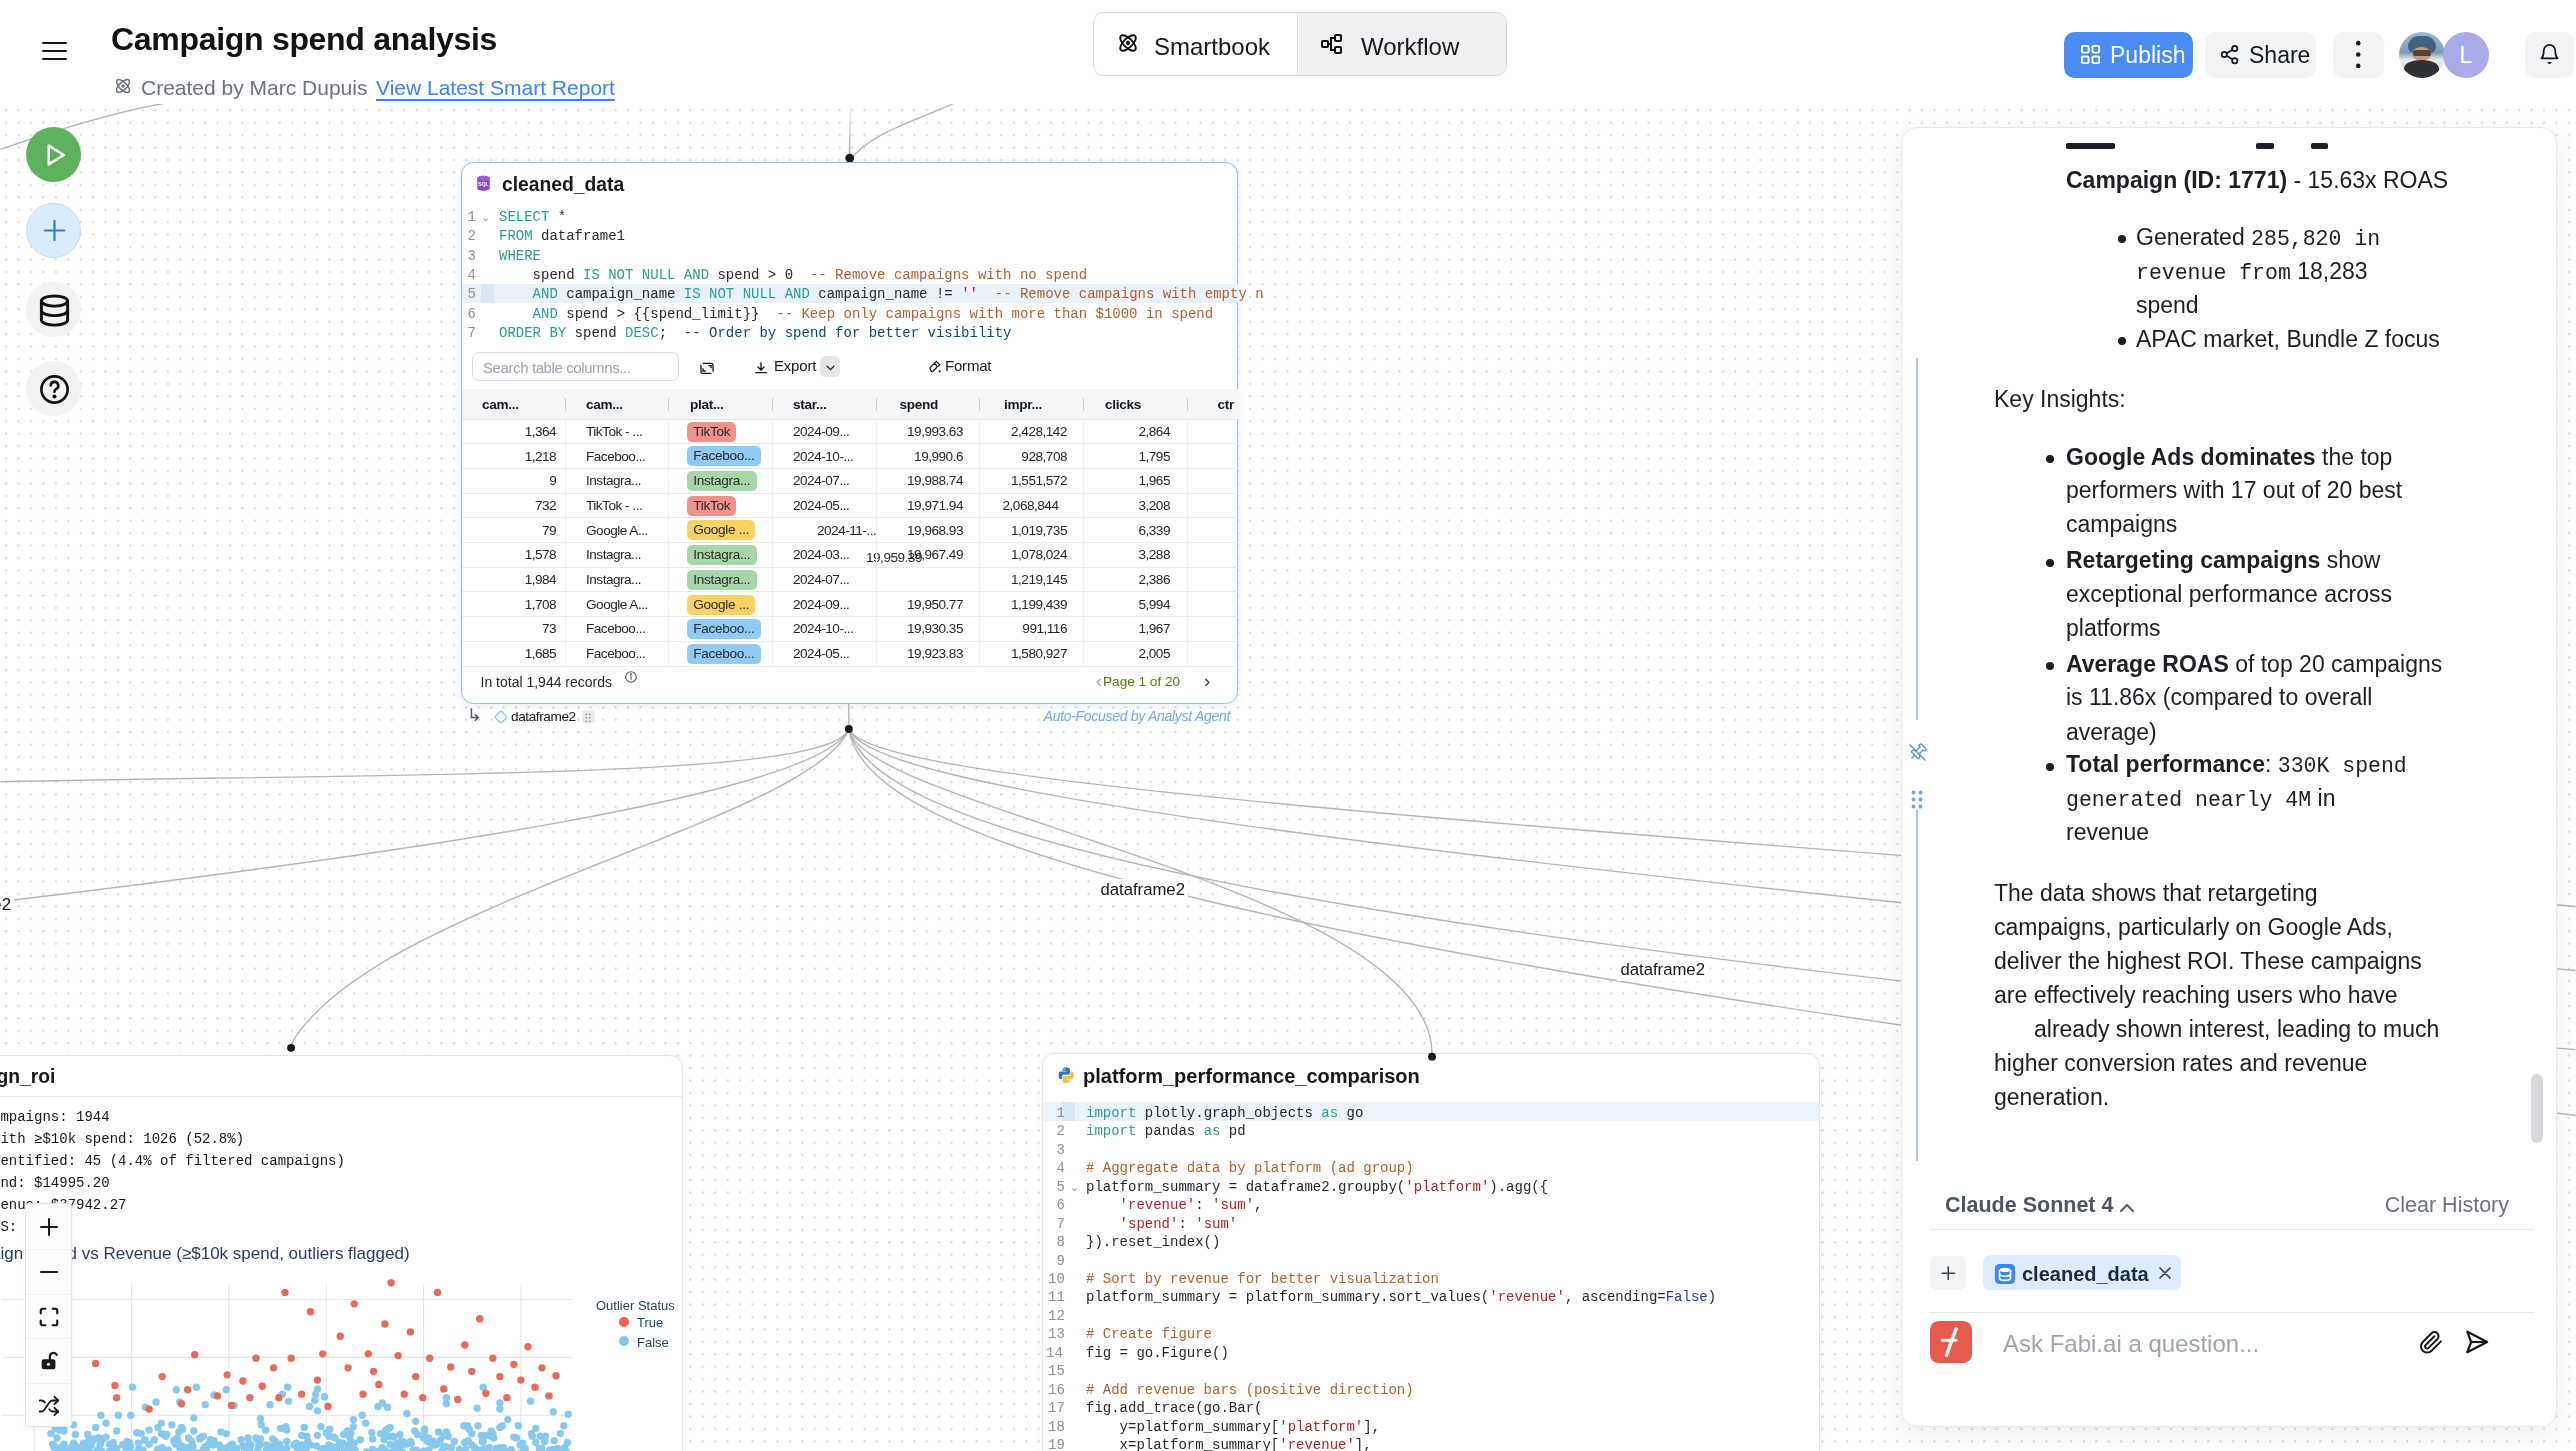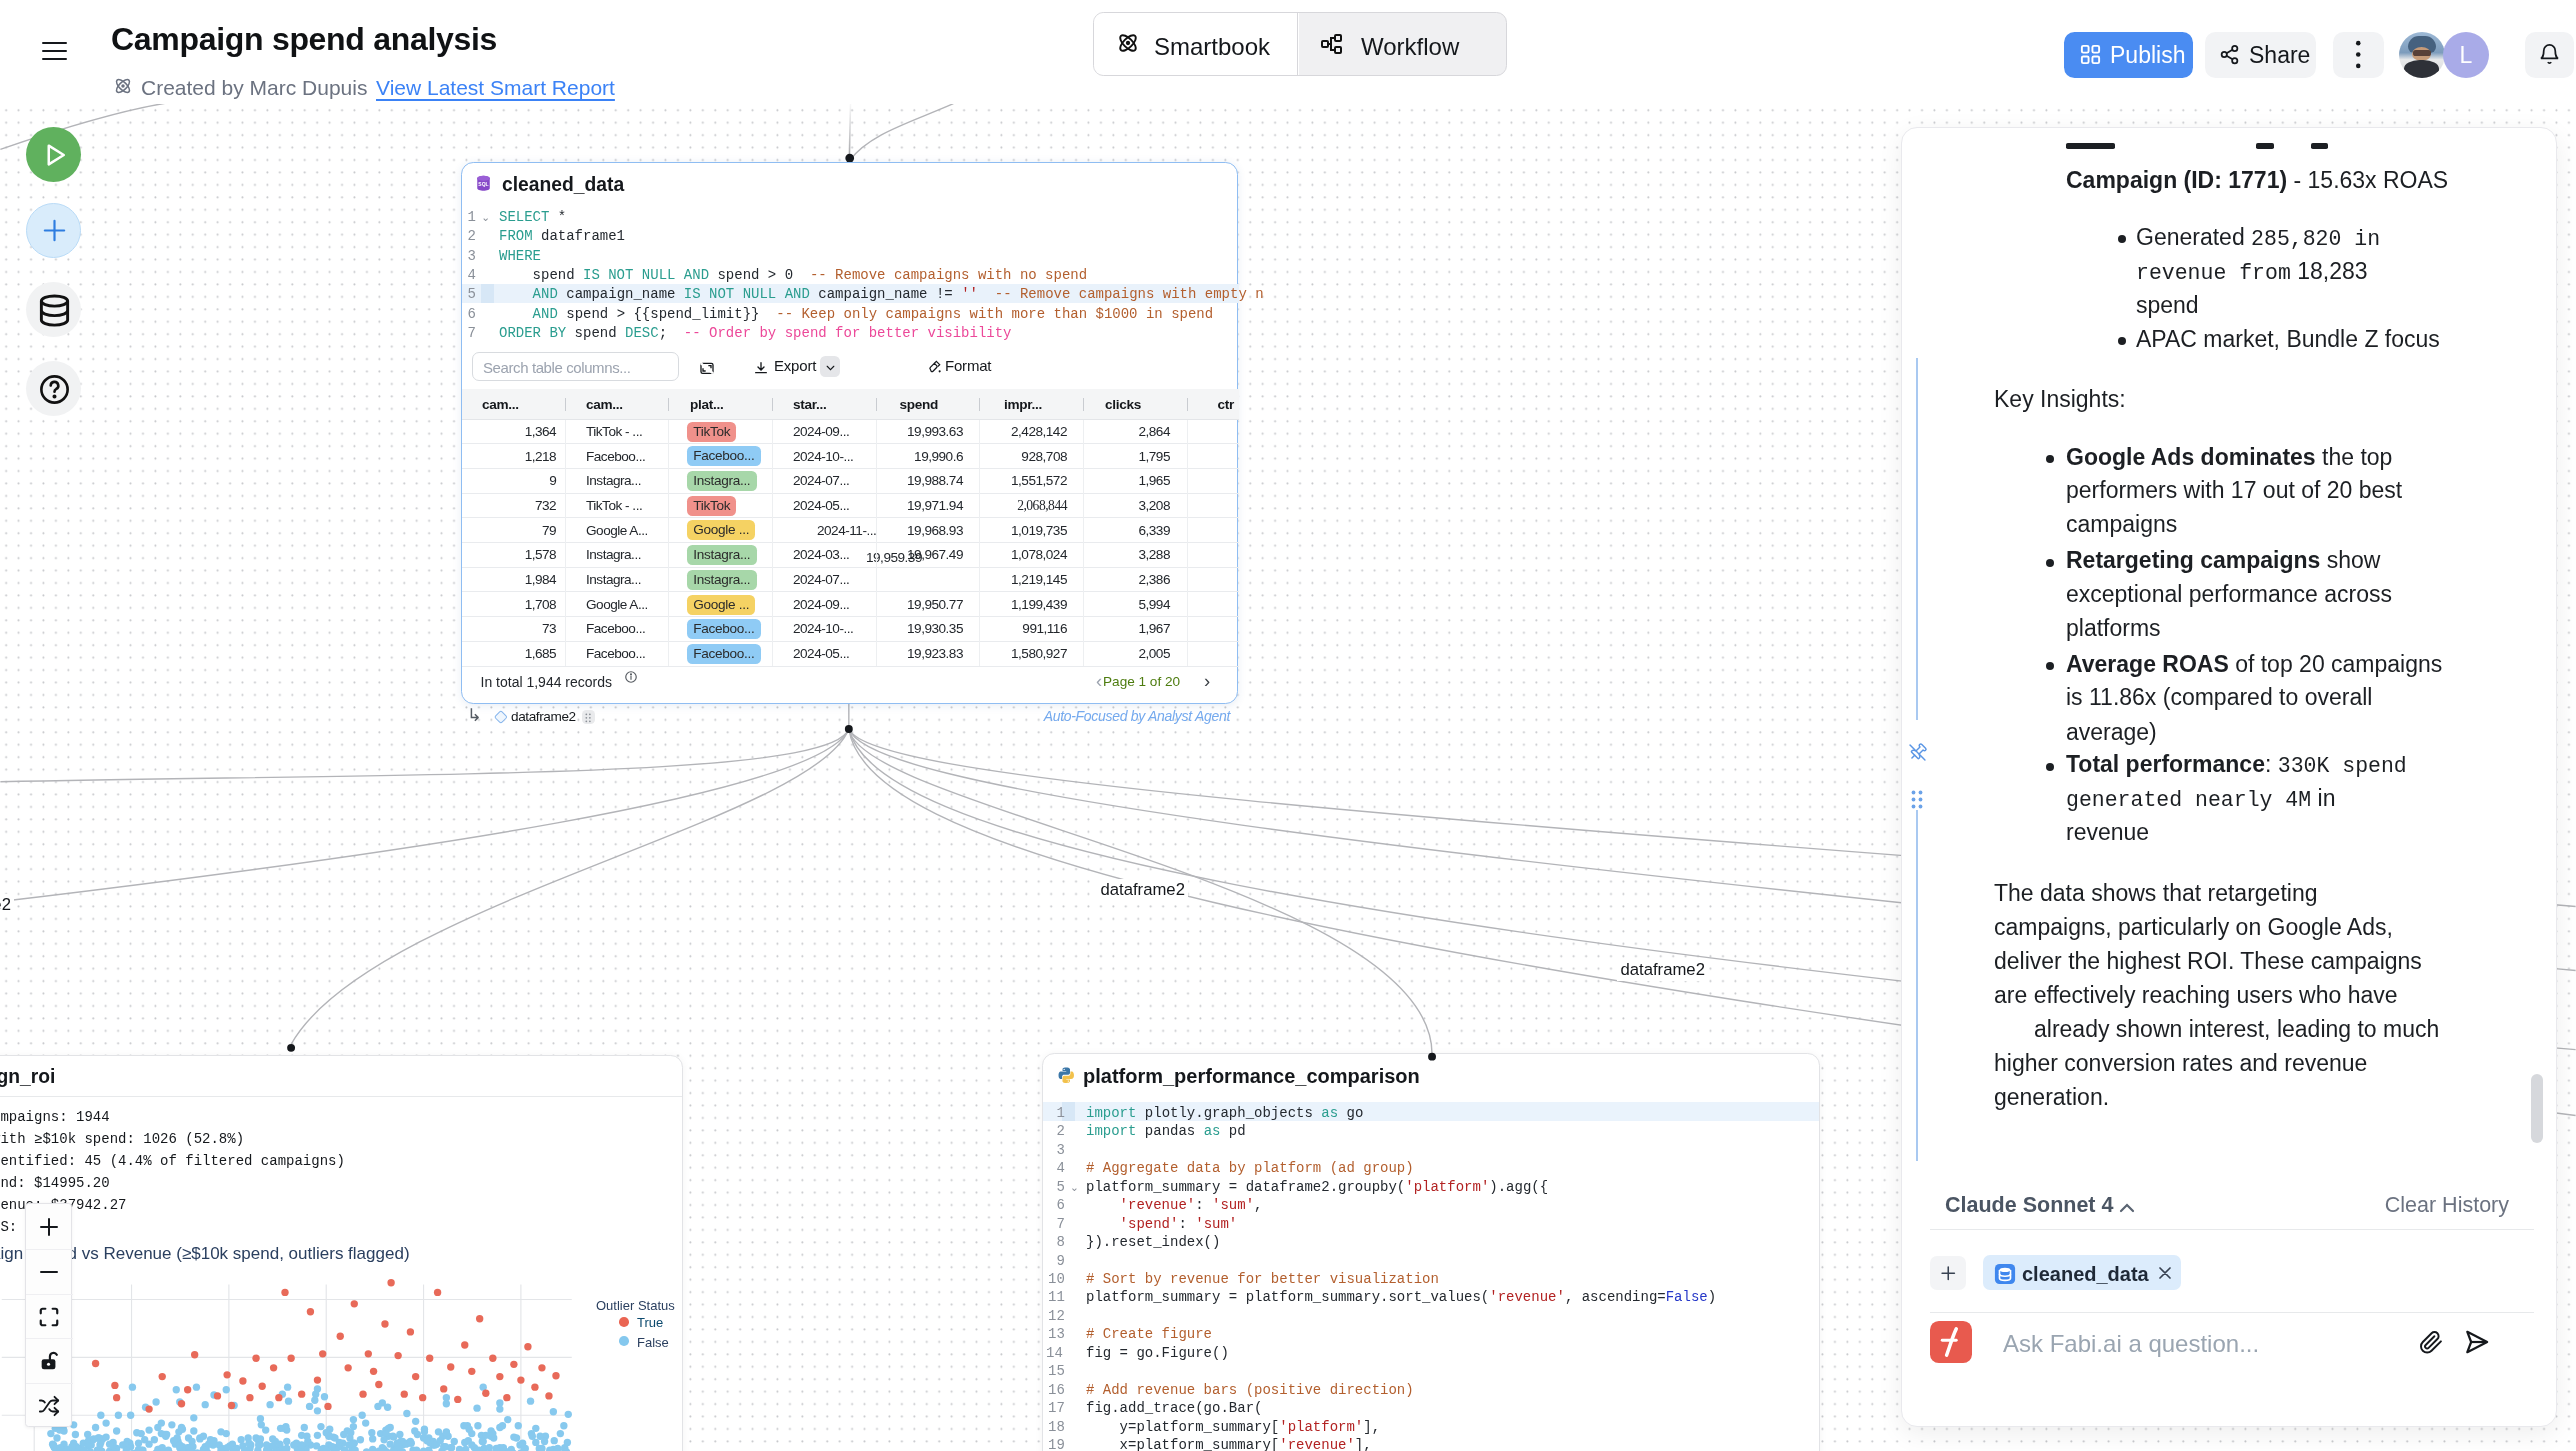--- a/index.html
+++ b/index.html
@@ -147,21 +147,21 @@
       <div class="code" style="top:65px;left:37px;"><span style="color:#2a9d8f">FROM</span> dataframe1</div>
       <div class="gut" style="top:85px;left:-7px;">3</div>
       <div class="code" style="top:85px;left:37px;"><span style="color:#2a9d8f">WHERE</span></div>
       <div class="gut" style="top:104px;left:-7px;">4</div>
       <div class="code" style="top:104px;left:37px;">    spend <span style="color:#2a9d8f">IS NOT NULL AND</span> spend &gt; 0  <span style="color:#b35f2e">-- Remove campaigns with no spend</span></div>
       <div class="gut" style="top:123px;left:-7px;">5</div>
       <div class="code" style="top:123px;left:37px;">    <span style="color:#2a9d8f">AND</span> campaign_name <span style="color:#2a9d8f">IS NOT NULL AND</span> campaign_name != <span style="color:#b22222">''</span>  <span style="color:#b35f2e">-- Remove campaigns with empty n</span></div>
       <div class="gut" style="top:143px;left:-7px;">6</div>
       <div class="code" style="top:143px;left:37px;">    <span style="color:#2a9d8f">AND</span> spend &gt; {{spend_limit}}  <span style="color:#b35f2e">-- Keep only campaigns with more than $1000 in spend</span></div>
       <div class="gut" style="top:162px;left:-7px;">7</div>
-      <div class="code" style="top:162px;left:37px;"><span style="color:#2a9d8f">ORDER BY</span> spend <span style="color:#2a9d8f">DESC</span>;  <span style="color:#ec4899">-- Order by spend for better visibility</span></div>
+      <div class="code" style="top:162px;left:37px;"><span style="color:#2a9d8f">ORDER BY</span> spend <span style="color:#2a9d8f">DESC</span>;  <span style="color:#0c4a6e">-- Order by spend for better visibility</span></div>
 <div style="position:absolute;left:9.7px;top:189px;width:207px;height:29px;border:1.3px solid #d8dbdf;border-radius:7px"></div>
 <div style="position:absolute;left:21px;top:196px;font-size:15px;color:#9ca3af;letter-spacing:-0.4px">Search table columns...</div>
 <svg style="position:absolute;left:237px;top:197px" width="16" height="16" viewBox="0 0 24 24" fill="none" stroke="#15181c" stroke-width="2">
         <rect x="3" y="5" width="18" height="15" rx="2.5"></rect>
         <path d="M3 5 l18 15" stroke="#fff" stroke-width="3.5"></path>
         <path d="M14 8.5 h4 v4"></path>
         <path d="M10 16.5 h-4 v-4"></path>
       </svg>
 <svg style="position:absolute;left:291px;top:197px" width="16" height="16" viewBox="0 0 24 24" fill="none" stroke="#15181c" stroke-width="2" stroke-linecap="round">
         <path d="M12 4 v10 M7.5 10.5 L12 15 l4.5 -4.5 M4 19 h16"></path>
@@ -216,21 +216,21 @@
       <div class="td" style="left:331px;top:310px;">2024-07...</div>
       <div class="td" style="left:404px;top:310px;width:97px;text-align:right;">19,988.74</div>
       <div class="td" style="left:508px;top:310px;width:97px;text-align:right;">1,551,572</div>
       <div class="td" style="left:611px;top:310px;width:97px;text-align:right;">1,965</div>
       <div style="position:absolute;left:0;top:354px;width:777px;height:0.9px;background:#e9ebee"></div>
       <div class="td" style="left:6.2px;top:335px;width:88px;text-align:right;">732</div>
       <div class="td" style="left:124px;top:335px;">TikTok - ...</div>
       <div style="position:absolute;left:225px;top:333px;height:20px;background:#F0918B;border-radius:5.3px;padding:0 6.2px;font-size:13.6px;line-height:20px;color:#2b2b2b;font-weight:500;letter-spacing:-0.3px">TikTok</div>
       <div class="td" style="left:331px;top:335px;">2024-05...</div>
       <div class="td" style="left:404px;top:335px;width:97px;text-align:right;">19,971.94</div>
-      <div class="td" style="left:508px;top:335px;width:97px;text-align:right;font-family:Liberation Serif, serif;">2,068,844</div>
+      <div class="td" style="left:520px;top:335px;width:97px;text-align:center;">2,068,844</div>
       <div class="td" style="left:611px;top:335px;width:97px;text-align:right;">3,208</div>
       <div style="position:absolute;left:0;top:379px;width:777px;height:0.9px;background:#e9ebee"></div>
       <div class="td" style="left:6.2px;top:360px;width:88px;text-align:right;">79</div>
       <div class="td" style="left:124px;top:360px;">Google A...</div>
       <div style="position:absolute;left:225px;top:357px;height:20px;background:#F5D263;border-radius:5.3px;padding:0 6.2px;font-size:13.6px;line-height:20px;color:#2b2b2b;font-weight:500;letter-spacing:-0.3px">Google ...</div>
       <div class="td" style="left:331px;top:360px;margin-left:24px;">2024-11-...</div>
       <div class="td" style="left:404px;top:360px;width:97px;text-align:right;">19,968.93</div>
       <div class="td" style="left:508px;top:360px;width:97px;text-align:right;">1,019,735</div>
       <div class="td" style="left:611px;top:360px;width:97px;text-align:right;">6,339</div>
       <div style="position:absolute;left:0;top:404px;width:777px;height:0.9px;background:#e9ebee"></div>

